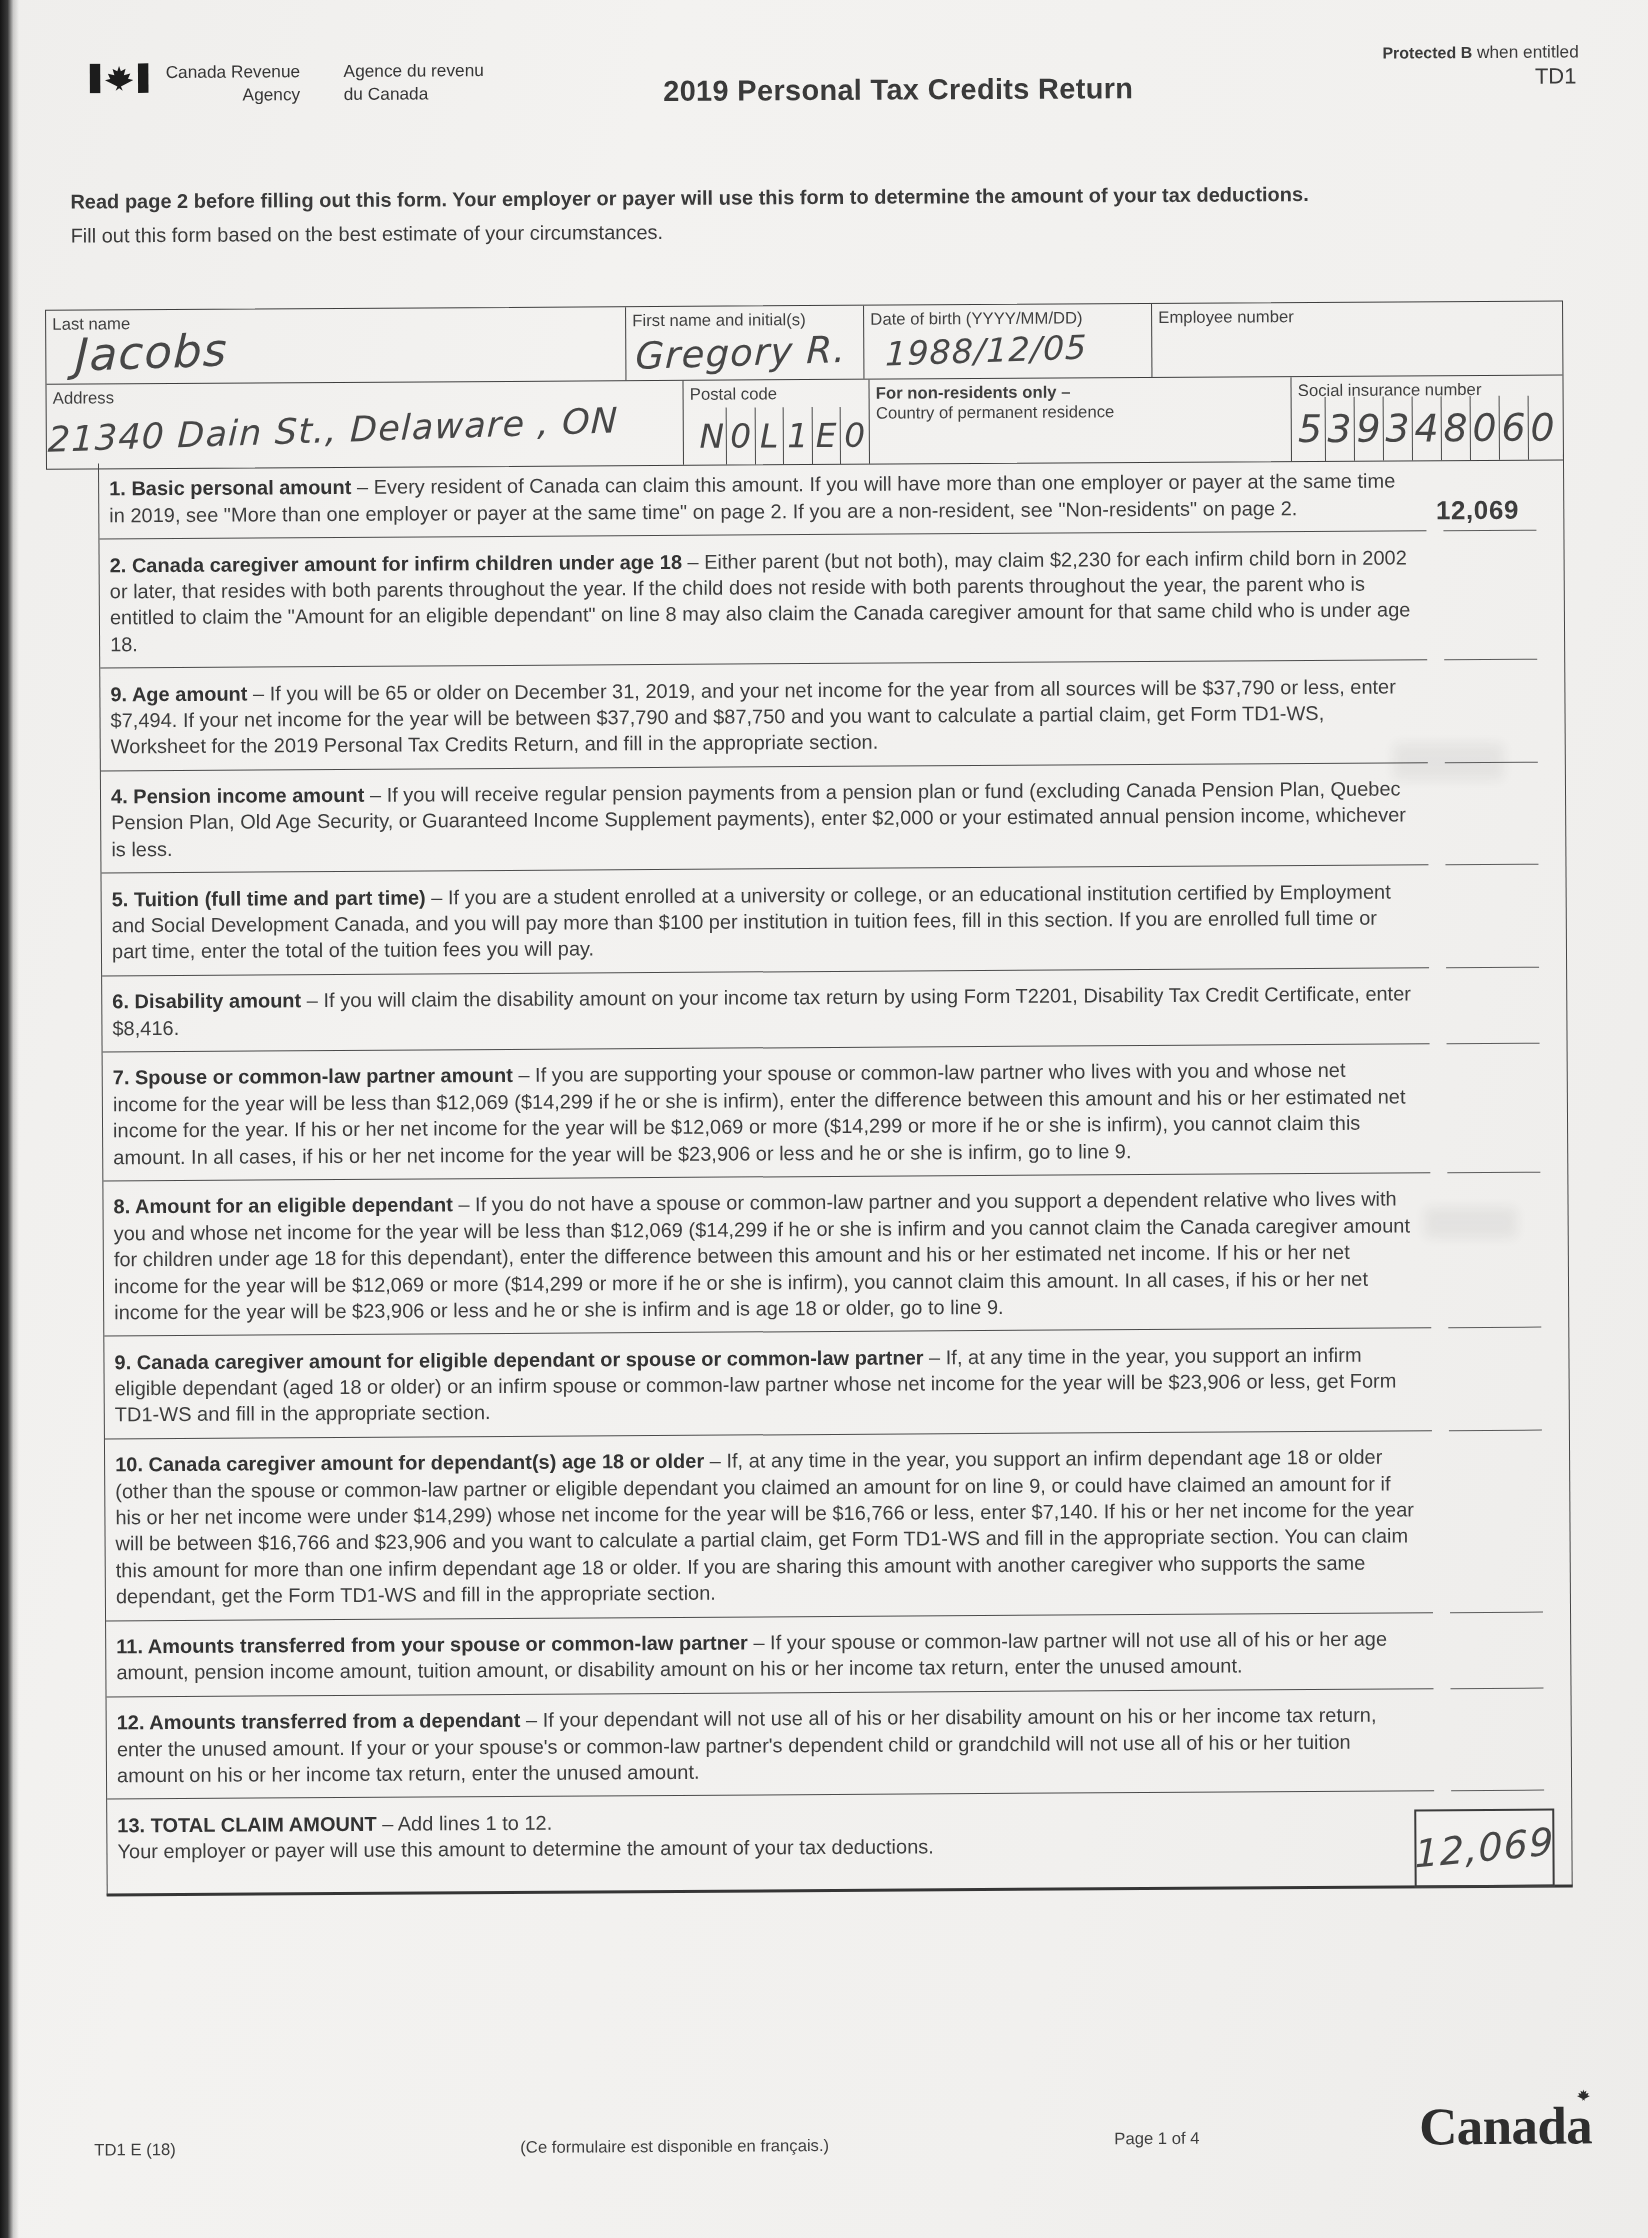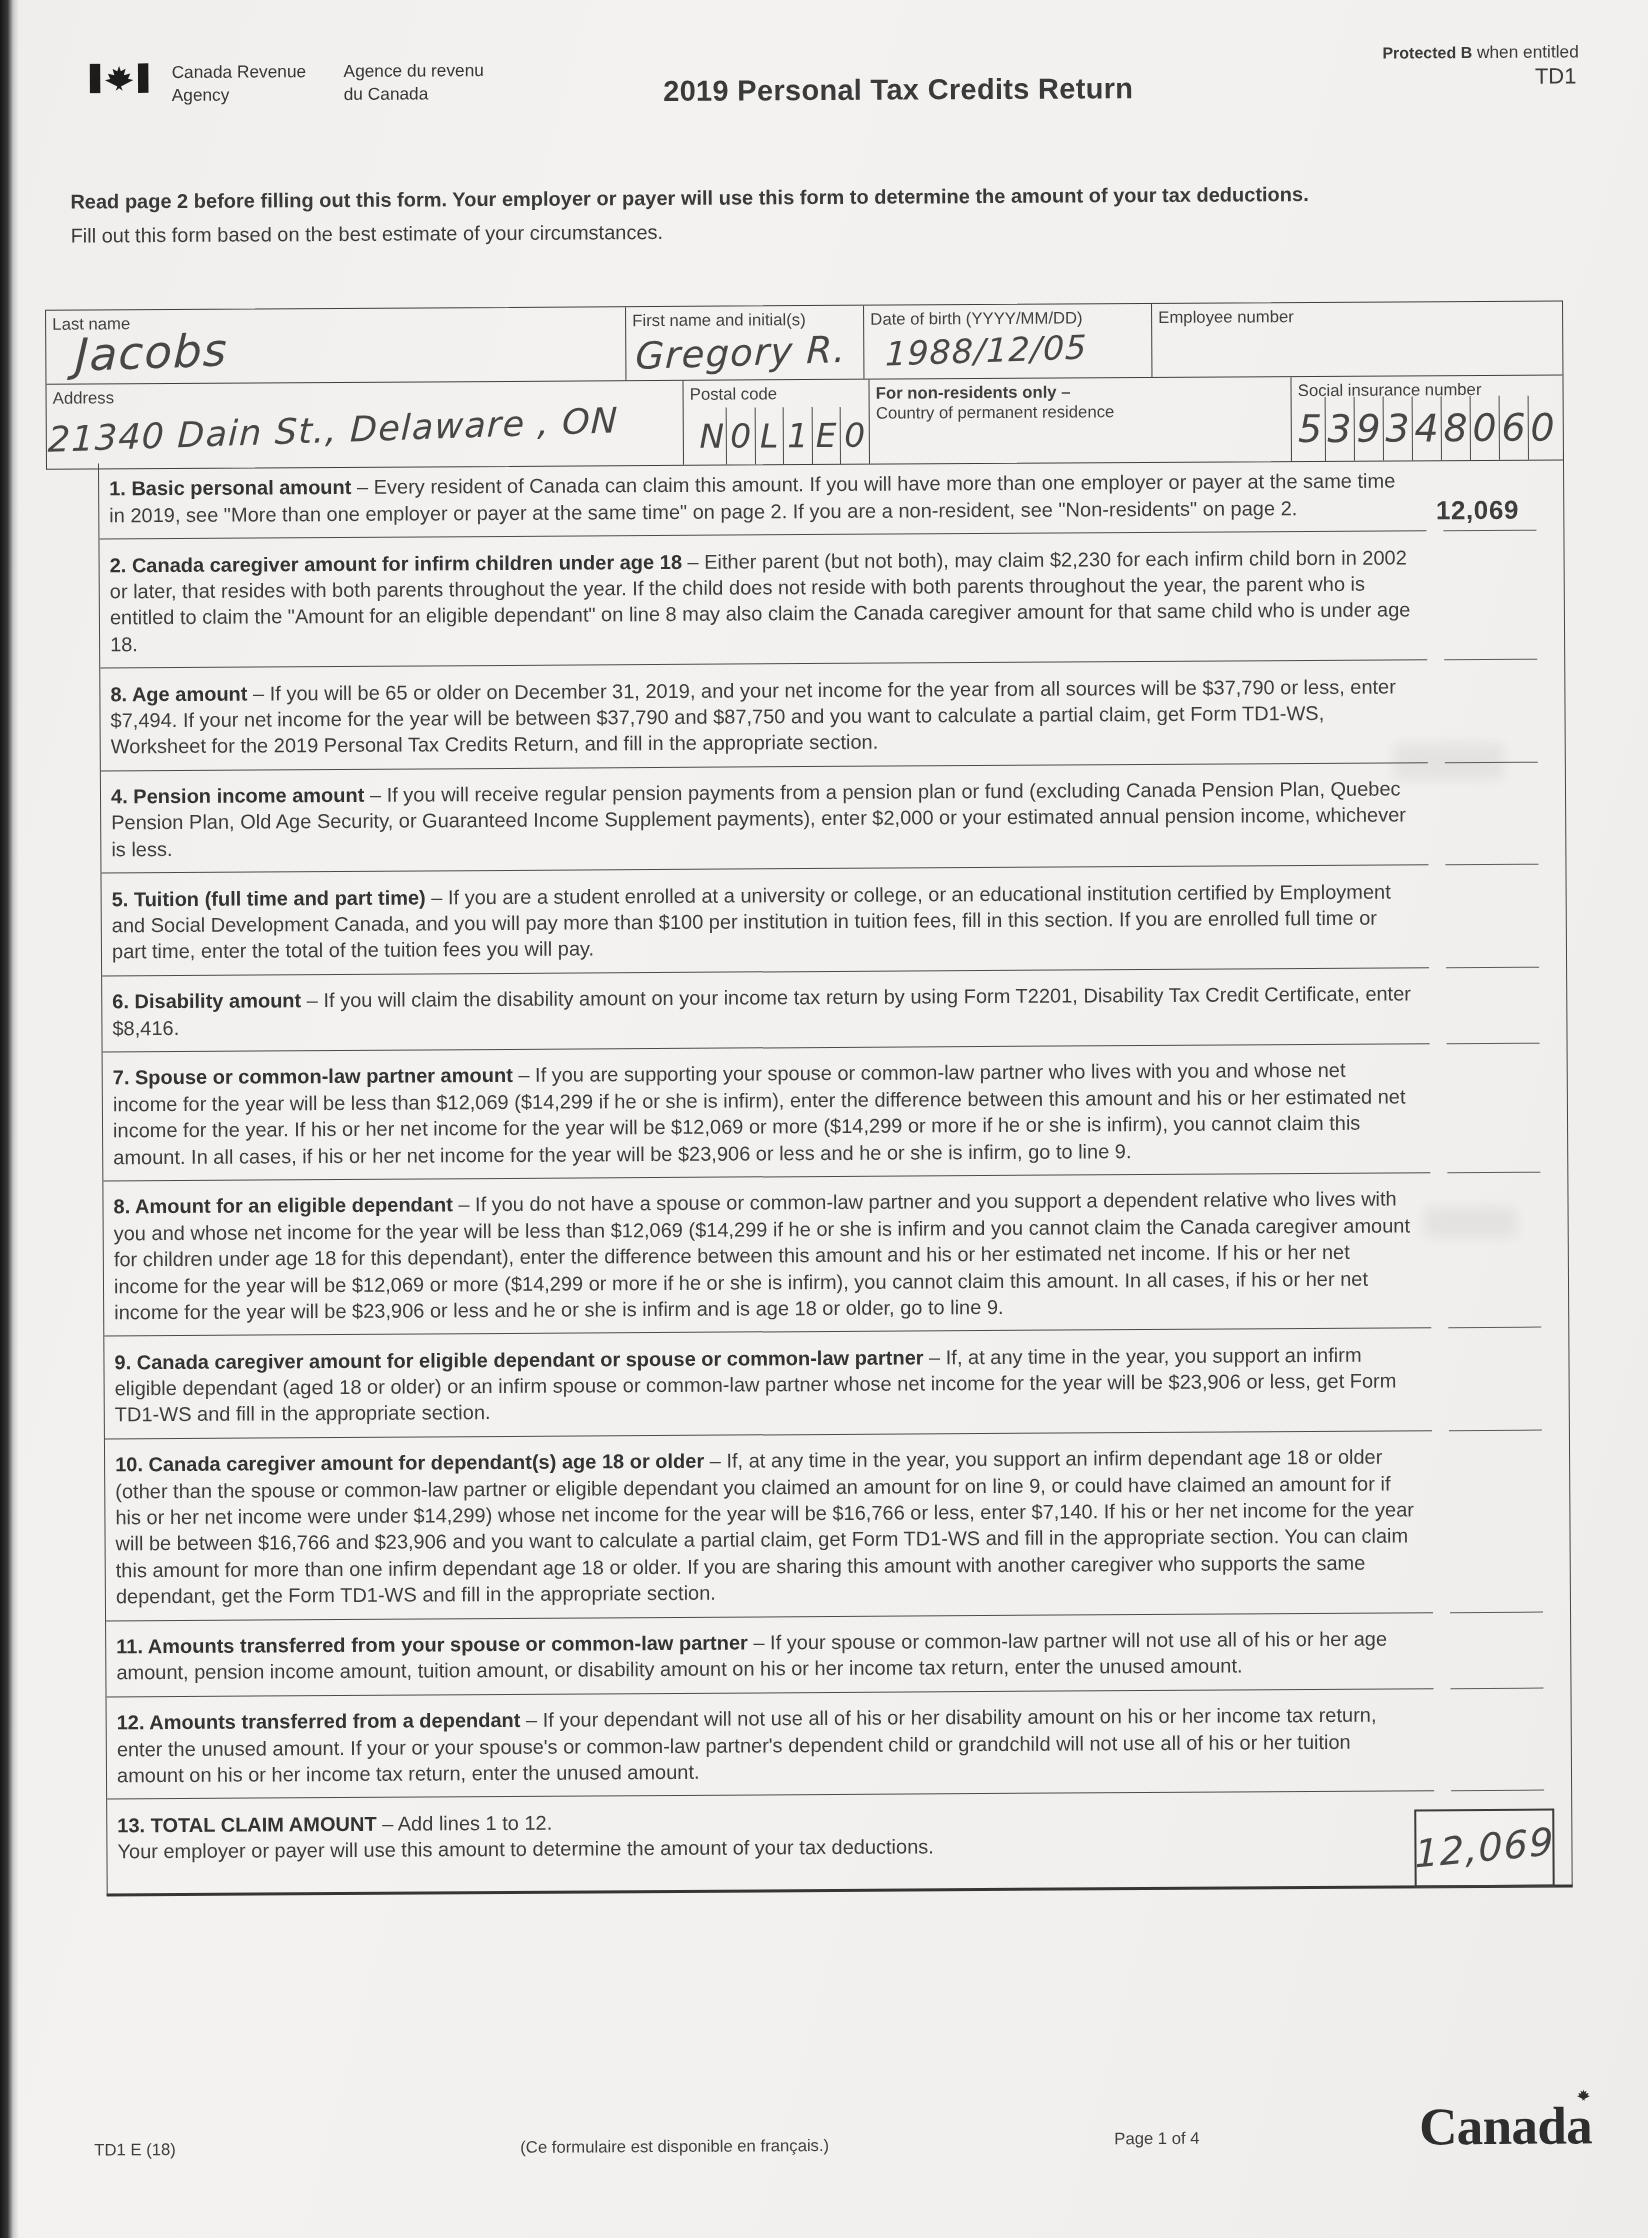--- a/index.html
+++ b/index.html
@@ -10,21 +10,21 @@
   }
   .scan-edge{position:absolute;left:0;top:0;bottom:0;width:18.6px;
     background:linear-gradient(90deg,#141414 0%,#3a3a3a 40%,rgba(90,90,90,.25) 70%,rgba(120,120,120,0) 100%);z-index:5;}
   .smudge{position:absolute;filter:blur(5.6px);opacity:.055;background:#222;border-radius:6.2px;}
   .content{position:absolute;inset:0;transform:rotate(-0.35deg);transform-origin:50% 50%;}
 
   
   .header{position:absolute;top:45px;left:59px;right:59px;height:111px;}
   .flag-wrap{position:absolute;left:37px;top:13.6px;width:59px;height:30px;}
   .agency{position:absolute;top:12.4px;font-size:17.3px;line-height:1.3;color:#353535;}
-  .agency.en{left:119px;}
+  .agency.en{left:113px;text-align:right;}
   .agency.fr{left:291px;}
   .doc-title{position:absolute;left:161px;right:0;top:28.5px;text-align:center;
     font-size:29px;font-weight:bold;color:#3a3a3a;letter-spacing:0.3px;}
   .protected{position:absolute;right:3.7px;top:1.2px;font-size:17.3px;color:#3b3b3b;}
   .protected b{font-size:16px;}
   .form-code{position:absolute;right:6.2px;top:23px;font-size:22px;color:#3b3b3b;}
 
   
   .intro{position:absolute;top:186px;left:76px;right:93px;font-size:20px;color:#3a3a3a;}
   .intro .l1{font-weight:bold;}
@@ -194,21 +194,21 @@
           <span class="sec-body">– Either parent (but not both), may claim $2,230 for each infirm child born in 2002 or later, that resides with both parents throughout the year. If the child does not reside with both parents throughout the year, the parent who is entitled to claim the "Amount for an eligible dependant" on line 8 may also claim the Canada caregiver amount for that same child who is under age 18.</span>
         </p>
         <div class="sec-answer">
           
         </div>
 
       </div>
 
       <div class="sec-row val-line">
         <p class="sec-text" style="margin:0;">
-          <span class="sec-title">8. Age amount</span>
+          <span class="sec-title">9. Age amount</span>
           <span class="sec-body">– If you will be 65 or older on December 31, 2019, and your net income for the year from all sources will be $37,790 or less, enter $7,494. If your net income for the year will be between $37,790 and $87,750 and you want to calculate a partial claim, get Form TD1-WS, Worksheet for the 2019 Personal Tax Credits Return, and fill in the appropriate section.</span>
         </p>
         <div class="sec-answer">
           
         </div>
 
       </div>
 
       <div class="sec-row val-line">
         <p class="sec-text" style="margin:0;">

